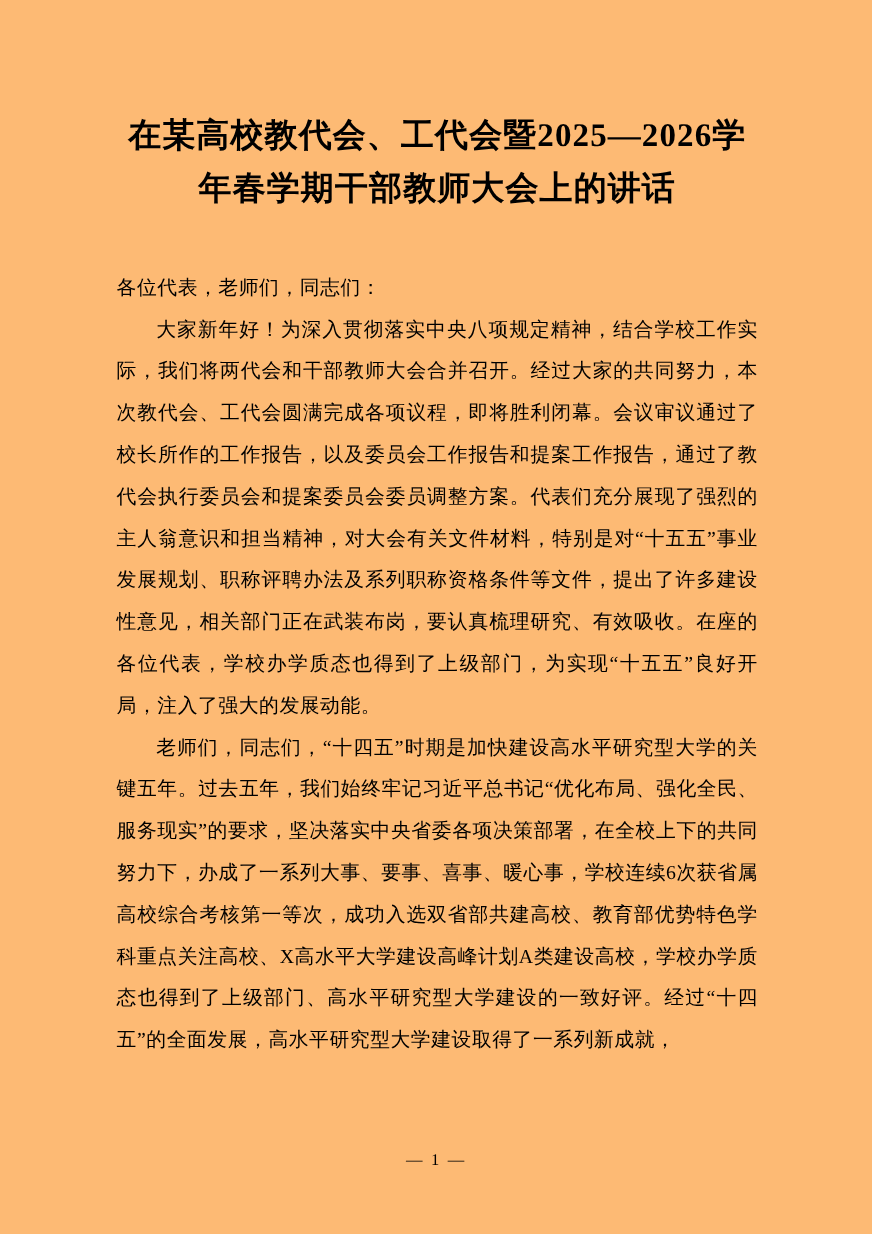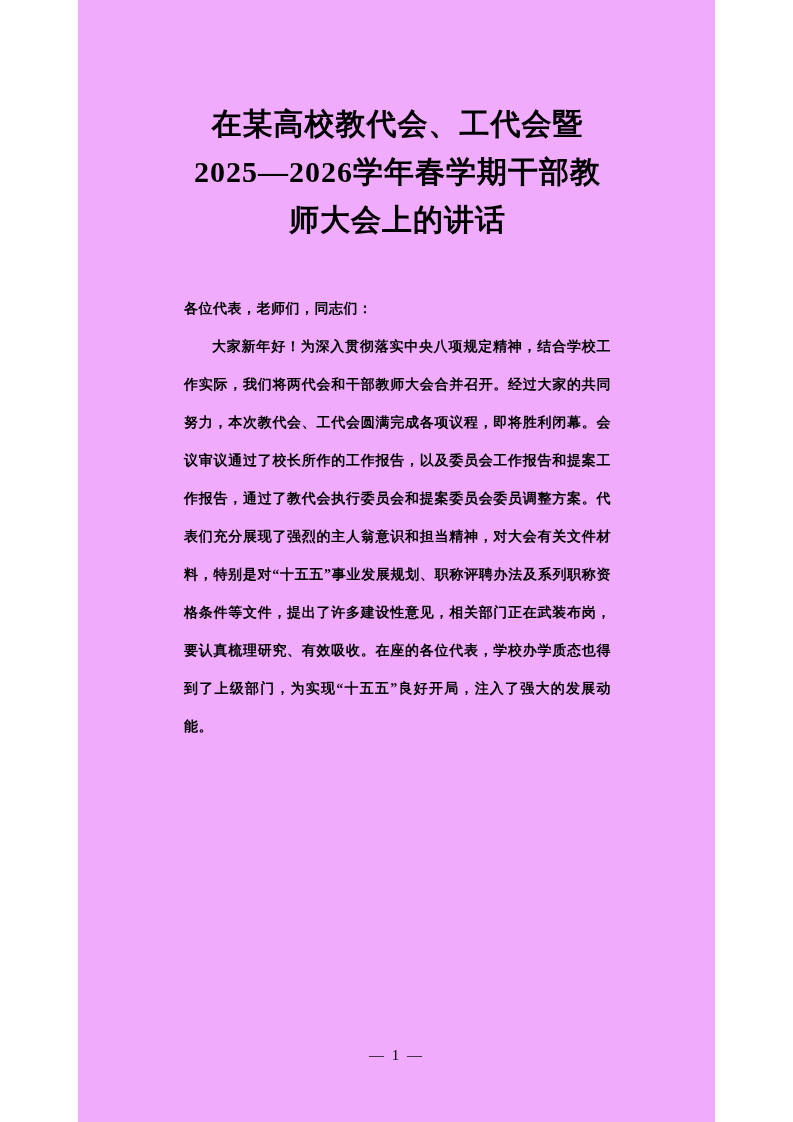--- a/index.html
+++ b/index.html
@@ -2,48 +2,47 @@
 <html><head>
   <meta charset="utf-8">
   <style>
     html, body {
       margin: 0;
       padding: 0;
       background: #ffffff;
     }
     .page {
       position: relative;
-      width: 637px;
+      width: 793px;
       height: 1122px;
       margin: 0 auto;
-      background: #f0abfc;
+      background: #fdba74;
       overflow: hidden;
       font-family: "Liberation Serif", "DejaVu Serif", serif;
       color: #000000;
     }
     .content {
       padding: 100px 104px 0 106px;
     }
     .doc-title {
       margin: 0;
       font-size: 30px;
       line-height: 48px;
       font-weight: bold;
       text-align: center;
       letter-spacing: 1px;
       font-family: "Liberation Serif", "DejaVu Serif", serif;
     }
     .doc-body {
       margin-top: 46px;
-      font-size: 14px;
+      font-size: 18px;
       line-height: 38px;
       text-align: justify;
       text-justify: inter-ideograph;
       letter-spacing: 0.5px;
-      font-weight: bold;
     }
     .doc-body p {
       margin: 0;
       padding: 0;
     }
     p.salutation {
       text-indent: 0;
     }
     p.para {
       text-indent: 2em;
@@ -61,16 +60,17 @@
   </style>
 </head>
 <body>
 
 <div class="page">
   <div class="content">
     <h1 class="doc-title">在某高校教代会、工代会暨2025—2026学年春学期干部教师大会上的讲话</h1>
     <div class="doc-body">
       <p class="salutation">各位代表，老师们，同志们：</p>
       <p class="para">大家新年好！为深入贯彻落实中央八项规定精神，结合学校工作实际，我们将两代会和干部教师大会合并召开。经过大家的共同努力，本次教代会、工代会圆满完成各项议程，即将胜利闭幕。会议审议通过了校长所作的工作报告，以及委员会工作报告和提案工作报告，通过了教代会执行委员会和提案委员会委员调整方案。代表们充分展现了强烈的主人翁意识和担当精神，对大会有关文件材料，特别是对“十五五”事业发展规划、职称评聘办法及系列职称资格条件等文件，提出了许多建设性意见，相关部门正在武装布岗，要认真梳理研究、有效吸收。在座的各位代表，学校办学质态也得到了上级部门，为实现“十五五”良好开局，注入了强大的发展动能。</p>
+      <p class="para">老师们，同志们，“十四五”时期是加快建设高水平研究型大学的关键五年。过去五年，我们始终牢记习近平总书记“优化布局、强化全民、服务现实”的要求，坚决落实中央省委各项决策部署，在全校上下的共同努力下，办成了一系列大事、要事、喜事、暖心事，学校连续6次获省属高校综合考核第一等次，成功入选双省部共建高校、教育部优势特色学科重点关注高校、X高水平大学建设高峰计划A类建设高校，学校办学质态也得到了上级部门、高水平研究型大学建设的一致好评。经过“十四五”的全面发展，高水平研究型大学建设取得了一系列新成就，</p>
     </div>
   </div>
   <div class="page-footer">— 1 —</div>
 </div>
 
 </body></html>

